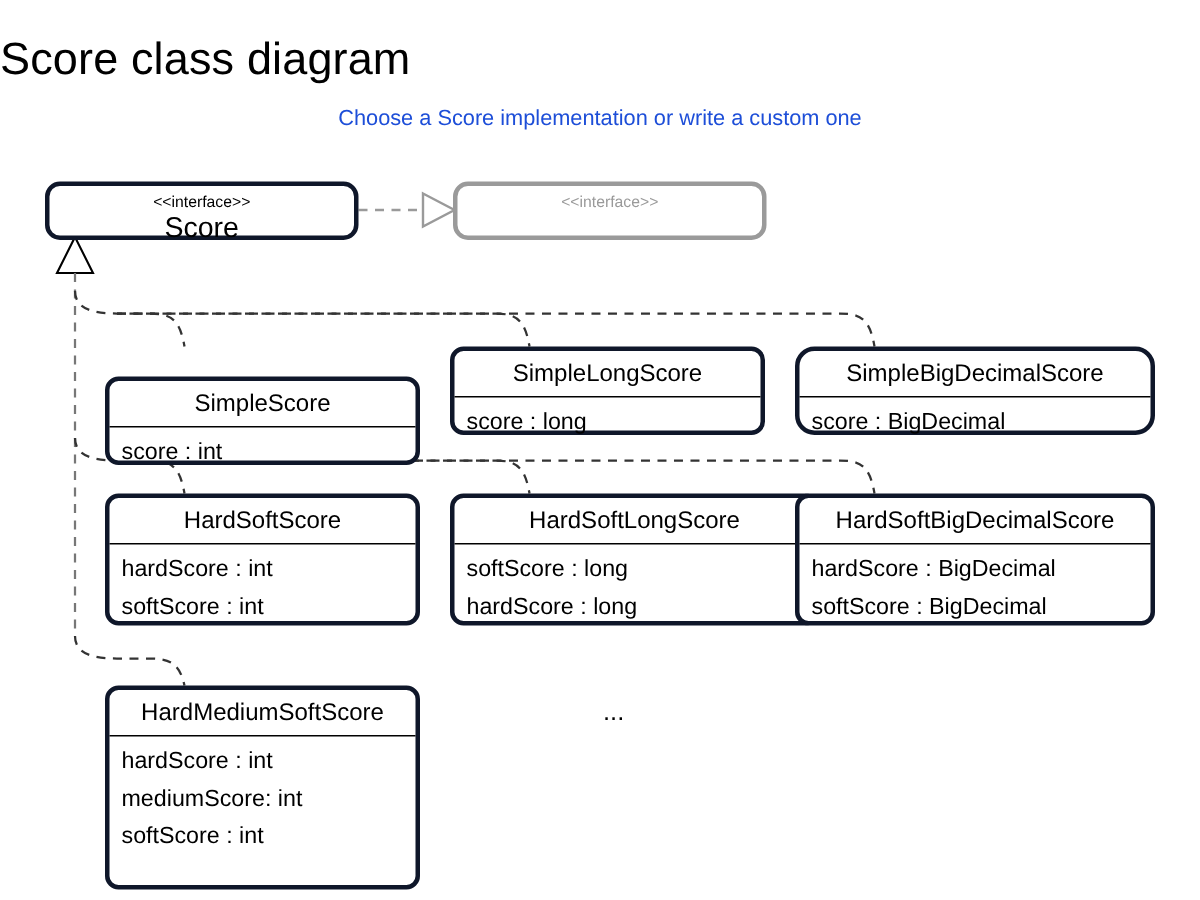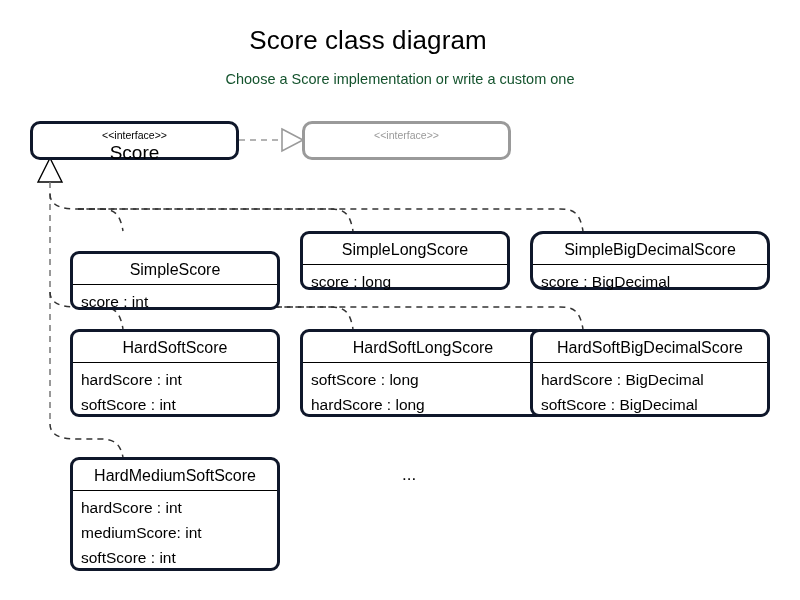--- a/index.html
+++ b/index.html
@@ -27,37 +27,37 @@
     height: 600px;
     pointer-events: none;
   }
 
   
   .title {
     position: absolute;
     left: 0;
     top: 20px;
     width: 736px;
-    text-align: center;
-    font-size: 26px;
+    text-align: left;
+    font-size: 30px;
     font-weight: normal;
     line-height: 40px;
     letter-spacing: 0.1px;
     color: #000;
   }
   .subtitle {
     position: absolute;
     left: 0;
     top: 69px;
     width: 800px;
     text-align: center;
     font-size: 14.5px;
     font-weight: normal;
     line-height: 20px;
-    color: #14532d;
+    color: #1d4ed8;
   }
 
   
   .node {
     position: absolute;
     box-sizing: border-box;
     border: 3px solid #0f172a;
     border-radius: 9px;
     background: #ffffff;
   }
@@ -191,21 +191,21 @@
   </div>
 
   <div class="node divided" style="left:530px; top:329px; width:240px; height:88px;">
     <div class="hdr">HardSoftBigDecimalScore</div>
     <div class="attrs">
       <div>hardScore : BigDecimal</div>
       <div>softScore : BigDecimal</div>
     </div>
   </div>
 
-  <div class="node divided" style="left:70px; top:457px; width:210px; height:114px;">
+  <div class="node divided" style="left:70px; top:457px; width:210px; height:136px;">
     <div class="hdr">HardMediumSoftScore</div>
     <div class="attrs">
       <div>hardScore : int</div>
       <div>mediumScore: int</div>
       <div>softScore : int</div>
     </div>
   </div>
 
   <div class="ellipsis" style="left:402px; top:465px;">...</div>
 

